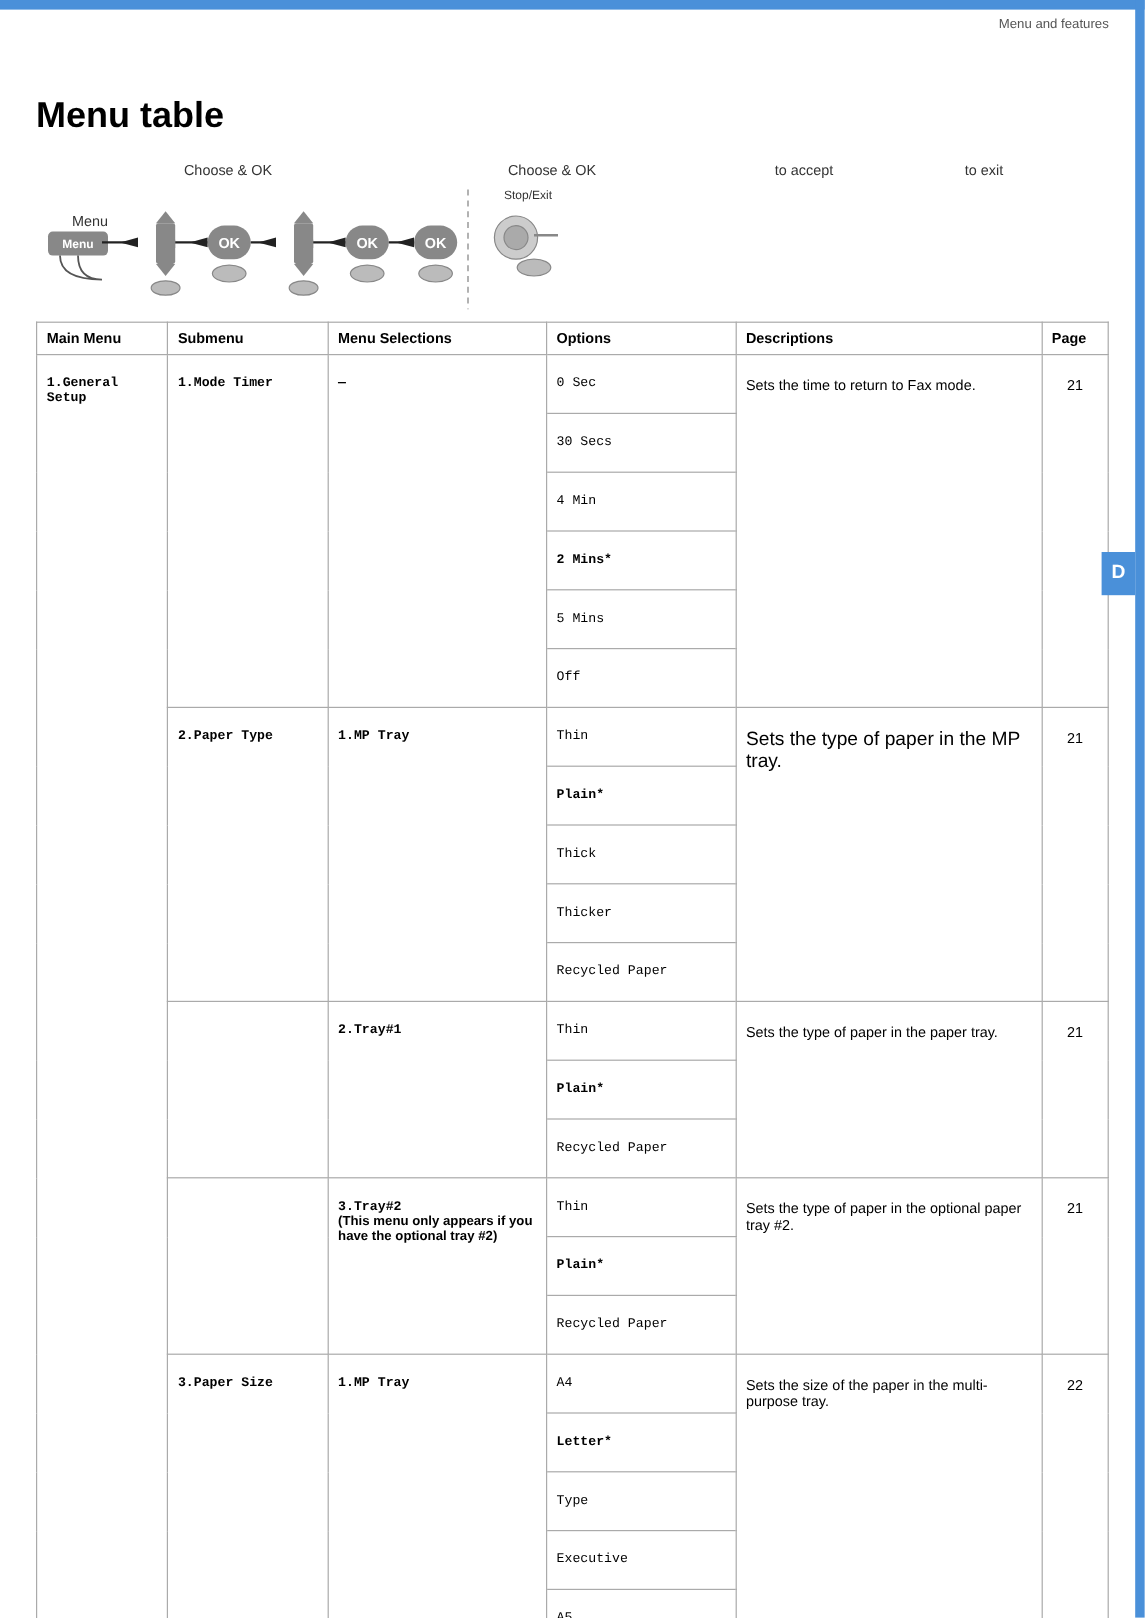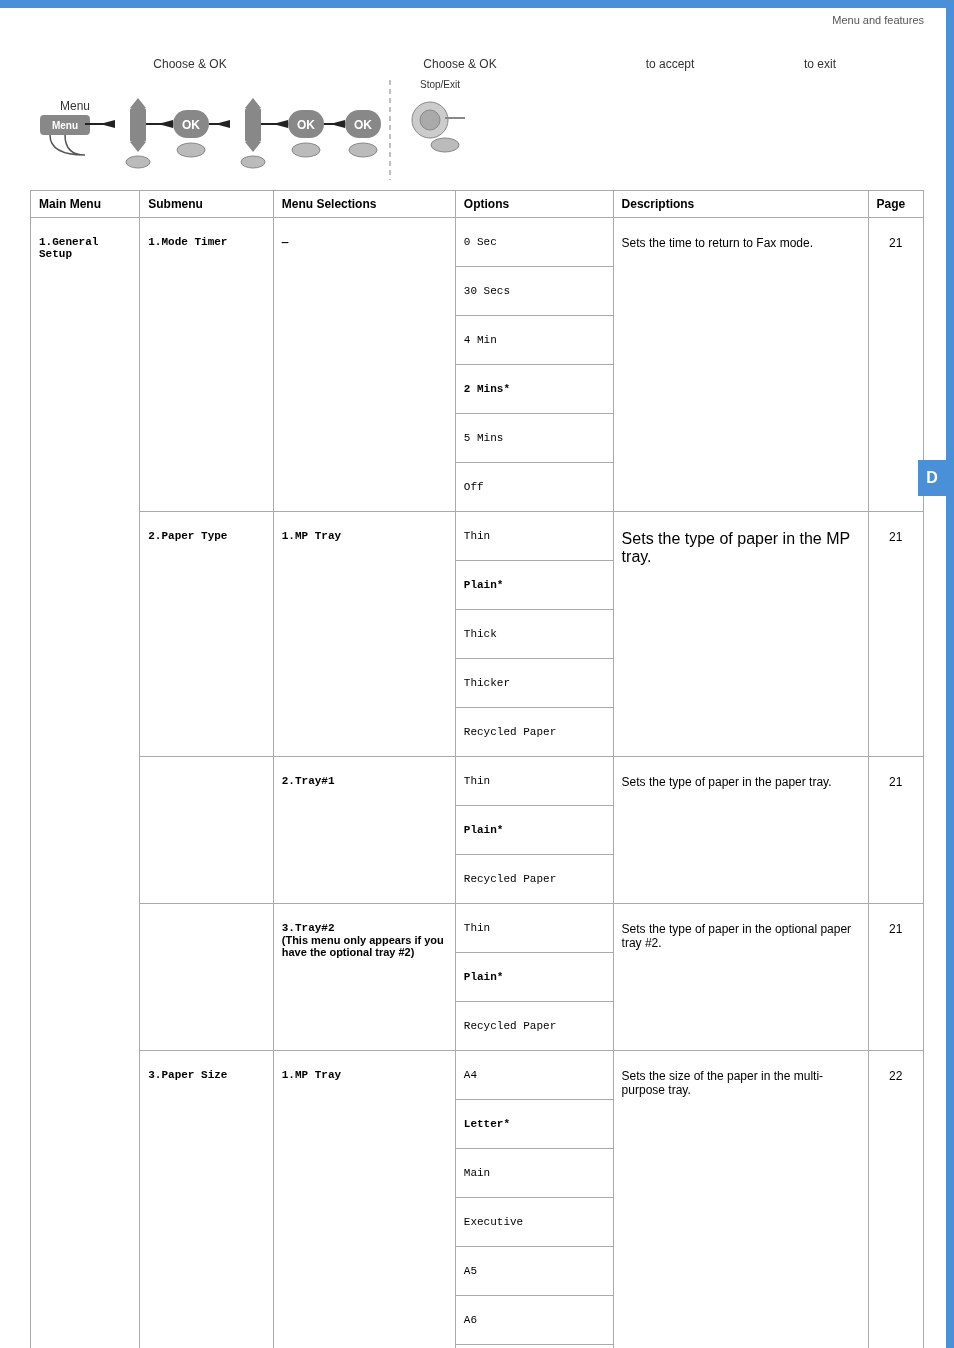--- a/index.html
+++ b/index.html
@@ -138,20 +138,21 @@
 <div class="header-section">
   <span>Menu and features</span>
 </div>
 
 <div class="d-tab">
   <span>D</span>
 </div>
 
 <div class="main-content">
 
+  <h1 class="page-title">Menu table</h1>
 
   <div class="diagram-area">
     <svg width="880" height="130" viewBox="0 0 880 130">
 
       <text x="160" y="18" text-anchor="middle" font-size="12" fill="#333">Choose &amp; OK</text>
       <text x="430" y="18" text-anchor="middle" font-size="12" fill="#333">Choose &amp; OK</text>
       <text x="640" y="18" text-anchor="middle" font-size="12" fill="#333">to accept</text>
       <text x="790" y="18" text-anchor="middle" font-size="12" fill="#333">to exit</text>
 
       <text x="30" y="60" font-size="12" fill="#333">Menu</text>
@@ -296,21 +297,21 @@
           <td rowspan="10" style="font-family: &quot;Courier New&quot;, Courier, monospace; font-size: 11px; font-weight: bold; vertical-align: top;">3.Paper Size</td>
           <td rowspan="10" style="font-family: &quot;Courier New&quot;, Courier, monospace; font-size: 11px; font-weight: bold; vertical-align: top;"><span style="font-weight: bold;">1.MP Tray</span></td>
           <td style="font-family: &quot;Courier New&quot;, Courier, monospace; font-size: 11px; font-weight: normal;">A4</td>
           <td rowspan="10" style="font-size: 12px; vertical-align: top;">Sets the size of the paper in the multi-purpose tray.</td>
           <td rowspan="10" style="text-align: center; vertical-align: top;">22</td>
         </tr>
         <tr>
           <td style="font-family: &quot;Courier New&quot;, Courier, monospace; font-size: 11px; font-weight: bold;">Letter*</td>
         </tr>
         <tr>
-          <td style="font-family: &quot;Courier New&quot;, Courier, monospace; font-size: 11px; font-weight: normal;">Main</td>
+          <td style="font-family: &quot;Courier New&quot;, Courier, monospace; font-size: 11px; font-weight: normal;">Type</td>
         </tr>
         <tr>
           <td style="font-family: &quot;Courier New&quot;, Courier, monospace; font-size: 11px; font-weight: normal;">Executive</td>
         </tr>
         <tr>
           <td style="font-family: &quot;Courier New&quot;, Courier, monospace; font-size: 11px; font-weight: normal;">A5</td>
         </tr>
         <tr>
           <td style="font-family: &quot;Courier New&quot;, Courier, monospace; font-size: 11px; font-weight: normal;">A6</td>
         </tr>

